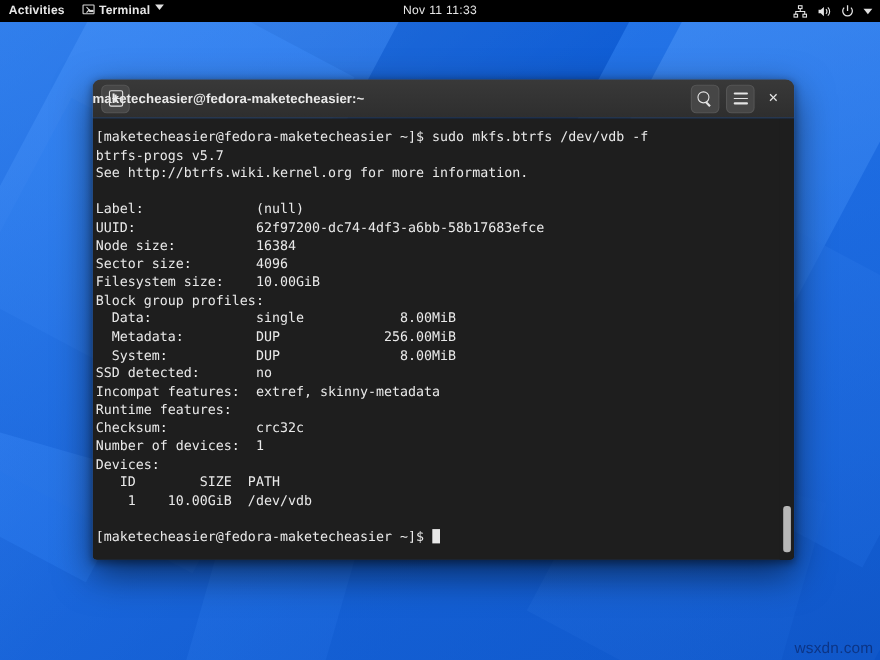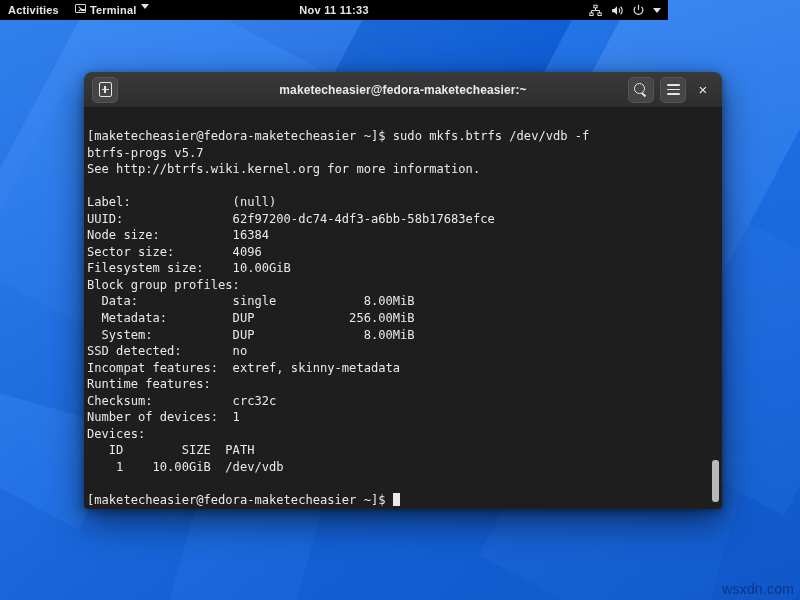--- a/index.html
+++ b/index.html
@@ -38,21 +38,21 @@
         transform:rotate(28deg); opacity:.45; }
   .w7 { left:200px; top:380px; width:520px; height:300px;
         background:linear-gradient(120deg,#2c7bec,#1660d2);
         transform:rotate(16deg); opacity:.35; }
   .w8 { left:-80px; top:430px; width:380px; height:260px;
         background:linear-gradient(120deg,#3d8cfa,#1a66da);
         transform:rotate(16deg); opacity:.38; }
 
   
   #topbar {
-    position:absolute; left:0; top:0; width:668px; height:20px;
+    position:absolute; left:0; top:0; width:800px; height:20px;
     background:#000; color:#e6e6e6;
     display:flex; align-items:center;
     font-size:11px; font-weight:bold;
     z-index:40;
   }
   #activities { padding:0 10px 0 8px; cursor:pointer; letter-spacing:.2px; }
   #app-menu {
     display:flex; align-items:flex-start; gap:4px;
     padding:0 6px; cursor:pointer;
   }
@@ -71,21 +71,21 @@
     content:""; position:absolute; left:5.5px; bottom:1.5px;
     width:3.5px; height:1.2px; background:#d8d8d8;
   }
   .caret-down {
     width:0; height:0;
     border-left:4px solid transparent; border-right:4px solid transparent;
     border-top:5px solid #e0e0e0;
   }
   #clock {
     position:absolute; left:0; right:0; text-align:center;
-    font-size:11px; font-weight:bold; letter-spacing:.3px;
+    font-size:11px; font-weight:normal; letter-spacing:.3px;
     pointer-events:none;
   }
   #clock span { pointer-events:auto; }
   #tray {
     margin-left:auto; display:flex; align-items:center; gap:8px;
     padding-right:7px; z-index:2;
   }
   .tray-ic { display:flex; align-items:center; cursor:pointer; }
 
   
@@ -103,21 +103,21 @@
     display:flex; align-items:center; padding:0 8px;
     position:relative;
   }
   .tb-btn {
     width:26px; height:26px; border-radius:5px;
     background:#464646; border:1px solid #555;
     display:flex; align-items:center; justify-content:center;
     cursor:pointer; flex:0 0 auto;
   }
   #title-text {
-    position:absolute; left:0; right:0; text-align:center;
+    position:absolute; left:0; right:0; 
     color:#eaeaea; font-size:12px; font-weight:bold;
     pointer-events:none; letter-spacing:.1px;
   }
   #tb-right {
     margin-left:auto; display:flex; align-items:center; gap:6px; z-index:2;
   }
   #close-btn {
     width:22px; height:22px; display:flex;
     align-items:center; justify-content:center;
     color:#e8e8e8; font-size:15px; cursor:pointer;
@@ -149,21 +149,21 @@
     flex-direction:column; justify-content:space-between; }
   .burger-glyph i { display:block; height:1.8px; background:#e4e4e4; border-radius:1px; }
 
   
   #term-body {
     flex:1 1 auto; background:#1e1e1e; position:relative;
     overflow:hidden;
   }
   #term-text {
     position:absolute; left:0; top:0; right:0;
-    padding:20px 0 0 3px;
+    padding:8px 0 0 3px;
     color:#e9e9e9;
     font-family:"DejaVu Sans Mono", monospace;
     font-size:12.1px; line-height:16.55px;
     white-space:pre;
     letter-spacing:0px;
   }
   .cursor-block {
     display:inline-block; width:7.3px; height:13px;
     background:#e9e9e9; vertical-align:-2px;
   }

